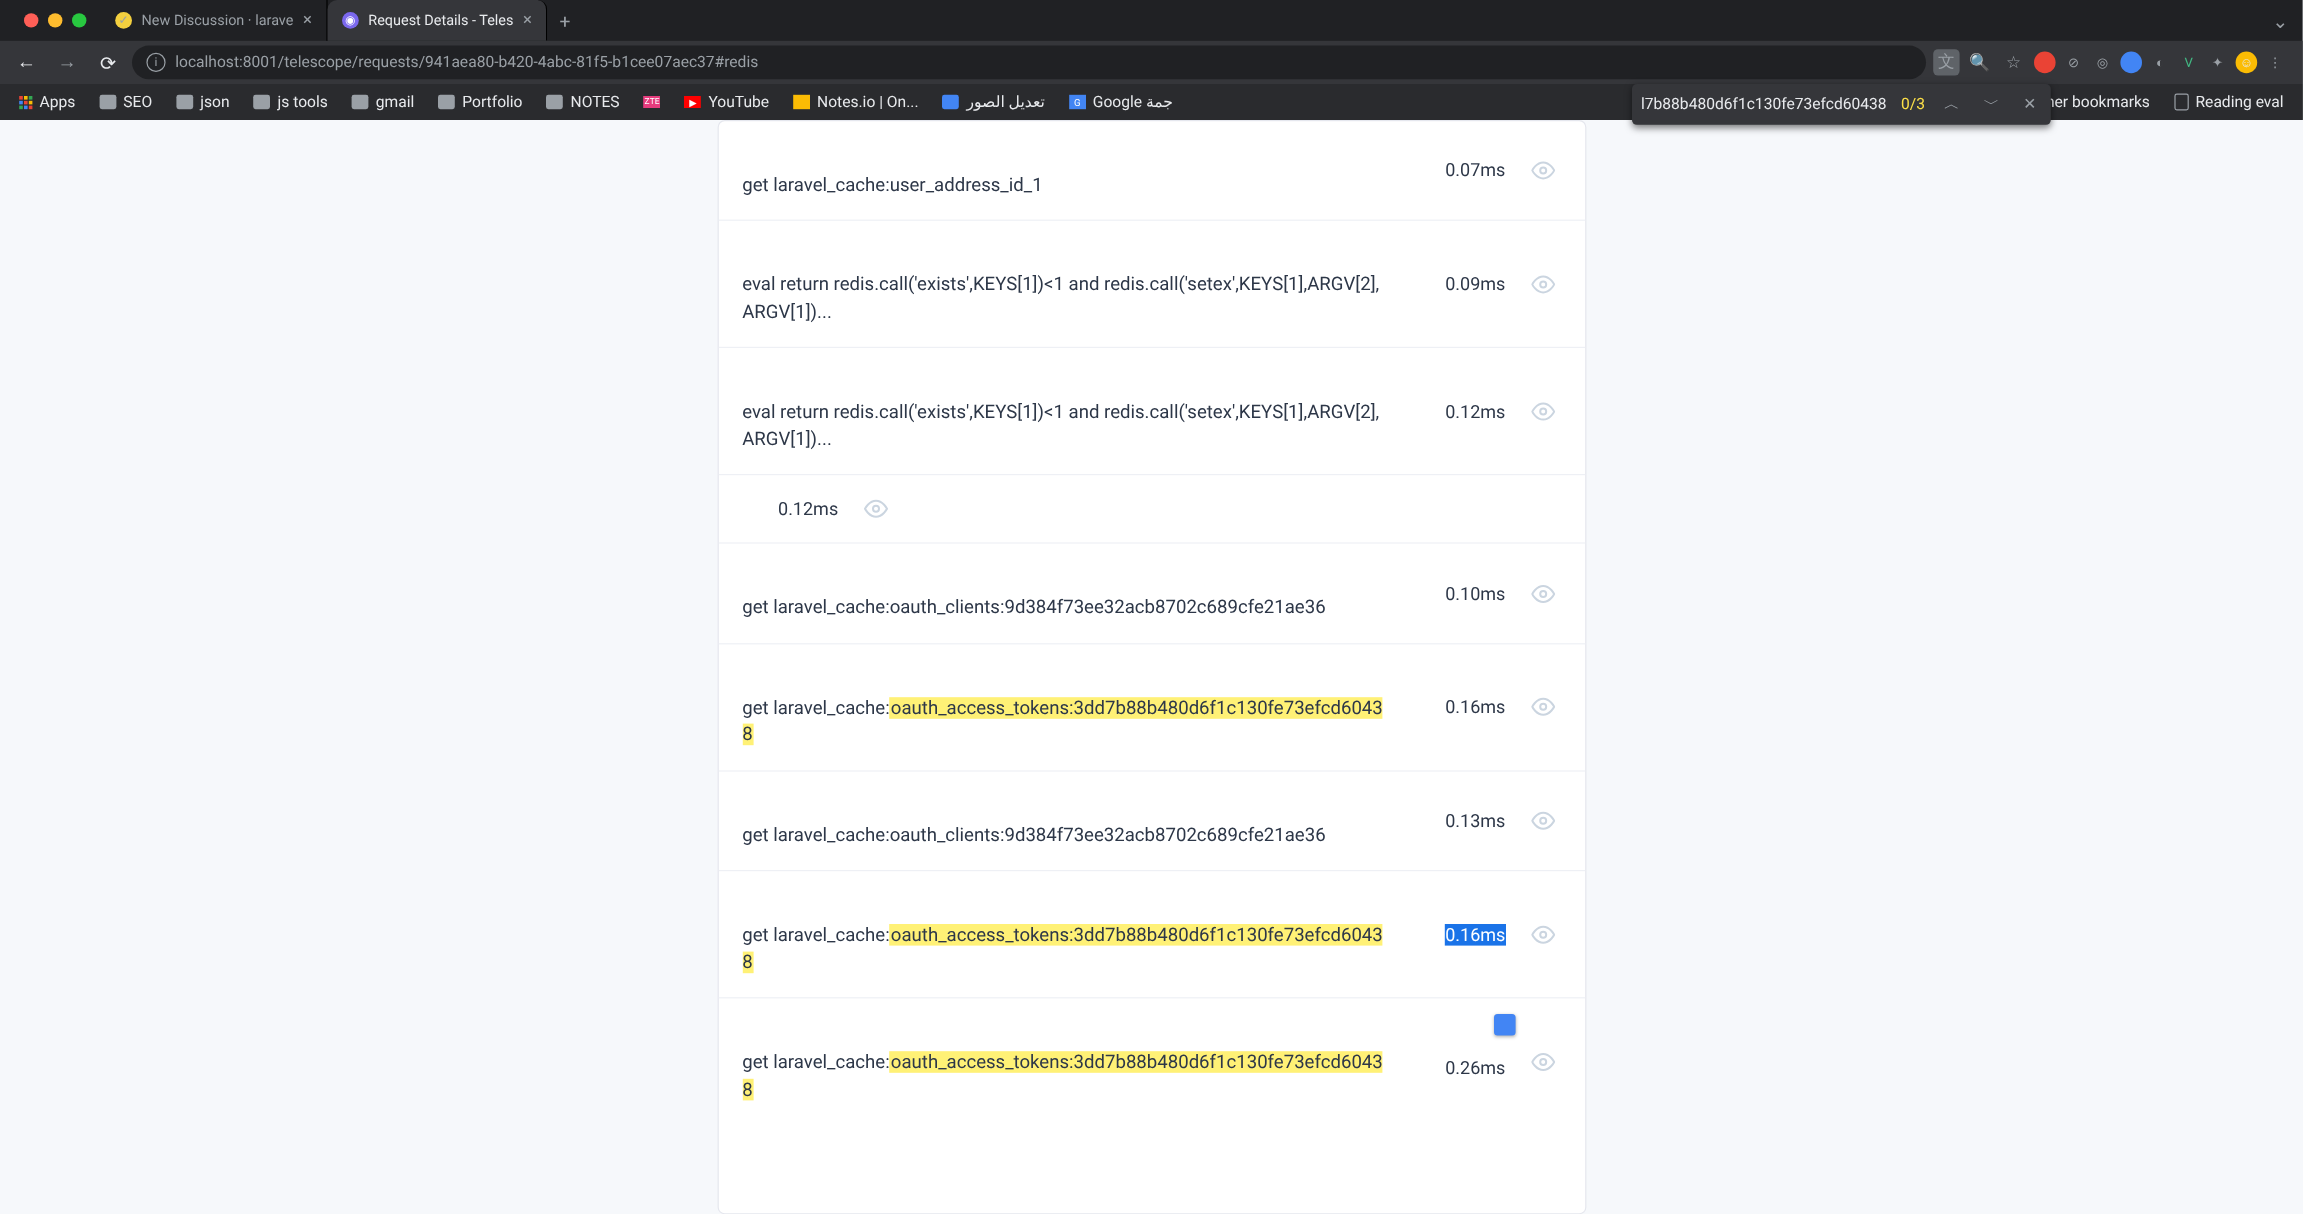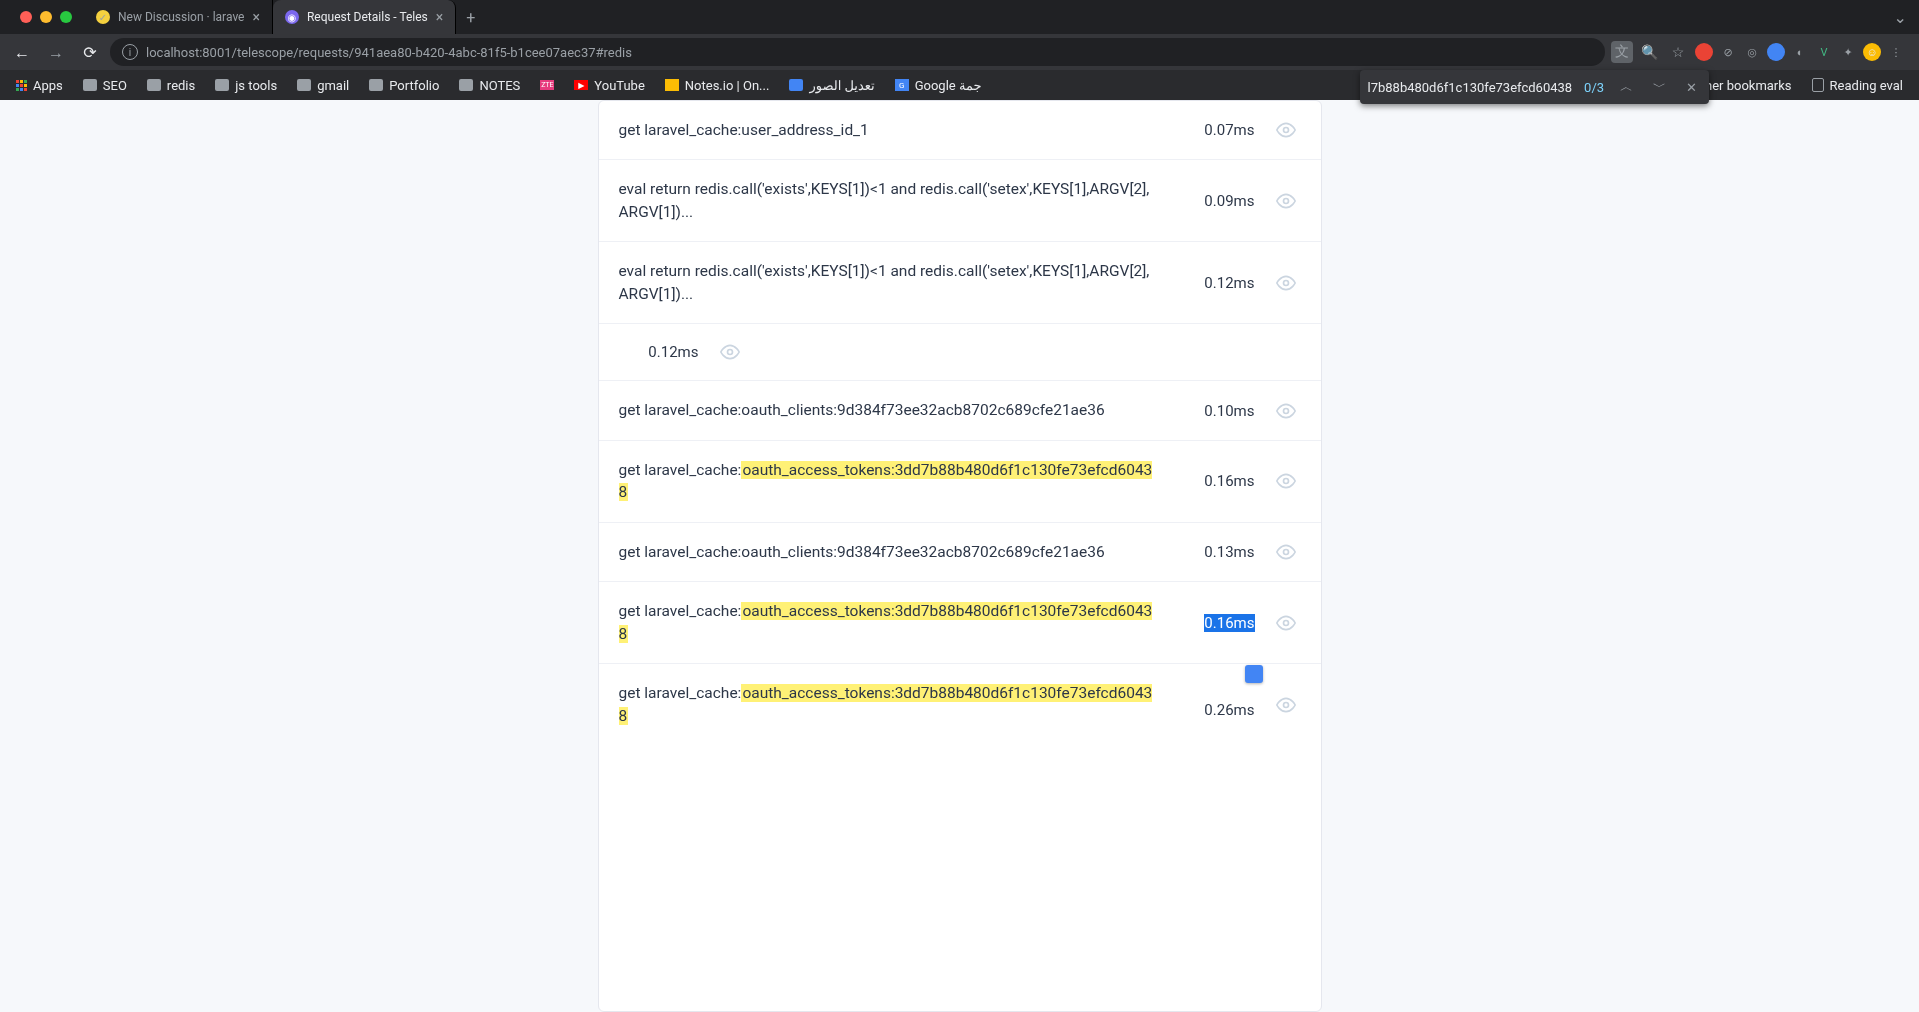--- a/index.html
+++ b/index.html
@@ -27,28 +27,28 @@
   .omni-icons .ico { width: 22px; height: 22px; display:flex;align-items:center;justify-content:center; color:#9aa0a6; font-size:14px; border-radius:50%; }
   .ext-row { display:flex; gap:6px; align-items:center; padding-right:6px; }
   .ext { width:18px;height:18px;border-radius:50%;display:flex;align-items:center;justify-content:center;font-size:11px; }
 
   .bookmarks { display: flex; align-items: center; height: 30px; background: #2a2b2e; padding: 0 8px; gap: 4px; font-size: 13px; color: #e8eaed; position: relative; justify-content: flex-end; }
   .bk { display: flex; align-items: center; gap: 6px; padding: 4px 8px; border-radius: 4px; }
   .bk .fold { width:14px;height:12px;background:#9aa0a6;border-radius:2px;display:inline-block; }
   .bk-right { margin-left:auto; display:flex; gap:4px; }
 
   .findbar { position:absolute; top:0; right:210px; background:#35363a; border-radius:4px; box-shadow:0 2px 6px rgba(0,0,0,.5); display:flex; align-items:center; padding:6px 8px; gap:12px; font-size:13px; color:#e8eaed; z-index:10; }
-  .findbar .count { color:#7dd3fc; }
+  .findbar .count { color:#fde047; }
   .findbar .fbtn { color:#9aa0a6; padding:2px 4px; }
 
   .page { background:#f6f8fb; height: calc(1012px - 100px); overflow:auto; display:flex; justify-content:center; }
   .panel { width: 724px; background:#fff; border:1px solid #e5e7ee; border-radius:6px; margin-top:0; }
   .row { display:flex; align-items:center; padding:18px 20px; border-bottom:1px solid #eef0f5; gap:16px; }
   .row:last-child { border-bottom:none; }
-  .cmd { flex:1; font-size:15.5px; color:#2d3748; line-height:1.45; word-break:break-all; }
+  .cmd { flex:1; font-size:15.5px; color:#2d3748; line-height:1.45; word-break:break-all;margin-top:24px; }
   .dur { width:80px; text-align:right; font-size:15px; color:#2d3748; }
   .eye { width:30px; color:#cbd5e0; display:flex; justify-content:center; }
   .eye svg { width:20px; height:20px; }
   mark { background:#fff176; color:inherit; padding:0 1px; }
   .sel { background:#1a73e8; color:#fff; }
   .gt-badge { position:relative;margin-top:11px; }
   .gt-badge::after { content:""; position:absolute; top:-36px; right:-8px; width:18px; height:18px; background:#4285f4; border-radius:3px; box-shadow:0 1px 3px rgba(0,0,0,.3); }
 </style>
 </head>
 <body>
@@ -114,21 +114,21 @@
           <span style="width:3px;height:3px;background:#ea4335"></span>
       </span>
       <span>Apps</span>
     </div>
     <div class="bk">
         <span class="fold"></span>
         <span>SEO</span>
       </div>
     <div class="bk">
         <span class="fold"></span>
-        <span>redis</span>
+        <span>json</span>
       </div>
     <div class="bk">
         <span class="fold"></span>
         <span>js tools</span>
       </div>
     <div class="bk">
         <span class="fold"></span>
         <span>gmail</span>
       </div>
     <div class="bk">

